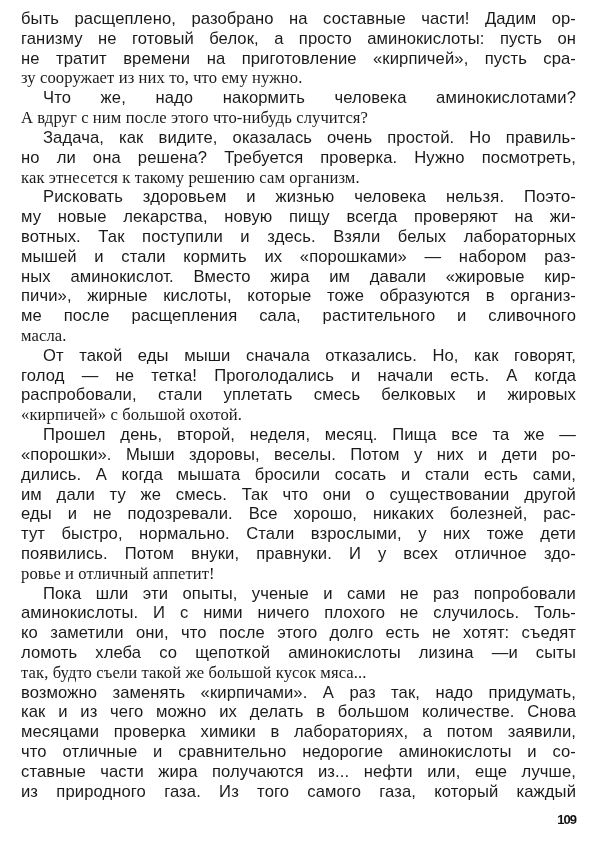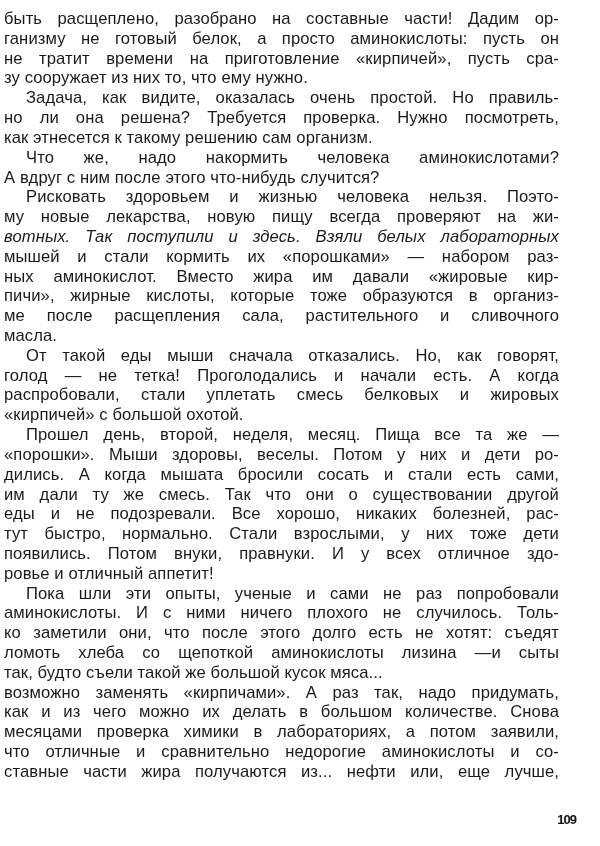--- a/index.html
+++ b/index.html
@@ -10,40 +10,41 @@
     body {
       width: 600px;
       height: 846px;
       position: relative;
       overflow: hidden;
       font-family: "Liberation Sans Narrow", "Liberation Sans", "DejaVu Sans", sans-serif;
       color: #1a1a1a;
     }
     .page {
       position: absolute;
-      left: 4px;
+      left: 21px;
       top: 9px;
       width: 555px;
     }
     .line {
       display: block;
       height: 19.82px;
       line-height: 19.82px;
       font-size: 16.6px;
       white-space: nowrap;
       text-align: justify;
       text-align-last: justify;
       letter-spacing: 0.1px;
       transform-origin: left center;
     }
     .line.indent {
       padding-left: 22px;
     }
     .line.last {
       text-align-last: left;
+      font-family: Liberation Serif, serif;
     }
     .line span.txt {
       display: inline-block;
       width: 100%;
       text-align: justify;
       text-align-last: justify;
       white-space: normal;
     }
     .line.last span.txt {
       text-align-last: left;
@@ -63,32 +64,32 @@
 <body>
 
 <div class="page" id="page">
     <div>
       <div class="line"><span class="txt" style="white-space: normal; width: 100%;">быть расщеплено, разобрано на составные части! Дадим ор-</span></div>
       <div class="line"><span class="txt" style="white-space: normal; width: 100%;">ганизму не готовый белок, а просто аминокислоты: пусть он</span></div>
       <div class="line"><span class="txt" style="white-space: normal; width: 100%;">не тратит времени на приготовление «кирпичей», пусть сра-</span></div>
       <div class="line last"><span class="txt" style="white-space: normal; width: 100%;">зу сооружает из них то, что ему нужно.</span></div>
     </div>
     <div>
+      <div class="line indent"><span class="txt" style="white-space: normal; width: 100%;">Что же, надо накормить человека аминокислотами?</span></div>
+      <div class="line last"><span class="txt" style="white-space: normal; width: 100%;">А вдруг с ним после этого что-нибудь случится?</span></div>
+    </div>
+    <div>
       <div class="line indent"><span class="txt" style="white-space: normal; width: 100%;">Задача, как видите, оказалась очень простой. Но правиль-</span></div>
       <div class="line"><span class="txt" style="white-space: normal; width: 100%;">но ли она решена? Требуется проверка. Нужно посмотреть,</span></div>
       <div class="line last"><span class="txt" style="white-space: normal; width: 100%;">как этнесется к такому решению сам организм.</span></div>
     </div>
     <div>
-      <div class="line indent"><span class="txt" style="white-space: normal; width: 100%;">Что же, надо накормить человека аминокислотами?</span></div>
-      <div class="line last"><span class="txt" style="white-space: normal; width: 100%;">А вдруг с ним после этого что-нибудь случится?</span></div>
-    </div>
-    <div>
       <div class="line indent"><span class="txt" style="white-space: normal; width: 100%;">Рисковать здоровьем и жизнью человека нельзя. Поэто-</span></div>
       <div class="line"><span class="txt" style="white-space: normal; width: 100%;">му новые лекарства, новую пищу всегда проверяют на жи-</span></div>
-      <div class="line"><span class="txt" style="white-space: normal; width: 100%; font-style: italic;">вотных. Так поступили и здесь. Взяли белых лабораторных</span></div>
+      <div class="line"><span class="txt" style="white-space: normal; width: 100%;">вотных. Так поступили и здесь. Взяли белых лабораторных</span></div>
       <div class="line"><span class="txt" style="white-space: normal; width: 100%;">мышей и стали кормить их «порошками» — набором раз-</span></div>
       <div class="line"><span class="txt" style="white-space: normal; width: 100%;">ных аминокислот. Вместо жира им давали «жировые кир-</span></div>
       <div class="line"><span class="txt" style="white-space: normal; width: 100%;">пичи», жирные кислоты, которые тоже образуются в организ-</span></div>
       <div class="line"><span class="txt" style="white-space: normal; width: 100%;">ме после расщепления сала, растительного и сливочного</span></div>
       <div class="line last"><span class="txt" style="white-space: normal; width: 100%;">масла.</span></div>
     </div>
     <div>
       <div class="line indent"><span class="txt" style="white-space: normal; width: 100%;">От такой еды мыши сначала отказались. Но, как говорят,</span></div>
       <div class="line"><span class="txt" style="white-space: normal; width: 100%;">голод — не тетка! Проголодались и начали есть. А когда</span></div>
       <div class="line"><span class="txt" style="white-space: normal; width: 100%;">распробовали, стали уплетать смесь белковых и жировых</span></div>
@@ -110,16 +111,17 @@
       <div class="line"><span class="txt" style="white-space: normal; width: 100%;">ко заметили они, что после этого долго есть не хотят: съедят</span></div>
       <div class="line"><span class="txt" style="white-space: normal; width: 100%;">ломоть хлеба со щепоткой аминокислоты лизина —и сыты</span></div>
       <div class="line last"><span class="txt" style="white-space: normal; width: 100%;">так, будто съели такой же большой кусок мяса...</span></div>
     </div>
     <div>
       <div class="line"><span class="txt" style="white-space: normal; width: 100%;">возможно заменять «кирпичами». А раз так, надо придумать,</span></div>
       <div class="line"><span class="txt" style="white-space: normal; width: 100%;">как и из чего можно их делать в большом количестве. Снова</span></div>
       <div class="line"><span class="txt" style="white-space: normal; width: 100%;">месяцами проверка химики в лабораториях, а потом заявили,</span></div>
       <div class="line"><span class="txt" style="white-space: normal; width: 100%;">что отличные и сравнительно недорогие аминокислоты и со-</span></div>
       <div class="line"><span class="txt" style="white-space: normal; width: 100%;">ставные части жира получаются из... нефти или, еще лучше,</span></div>
+      <div class="line"><span class="txt" style="white-space: normal; width: 100%;">из природного газа. Из того самого газа, который каждый</span></div>
     </div>
   </div>
 
 <div class="page-number">109</div>
 
 </body></html>

